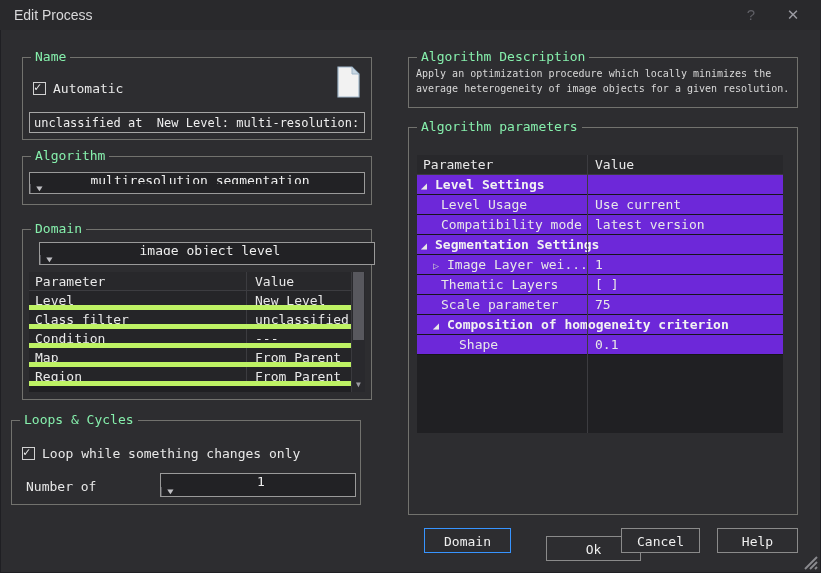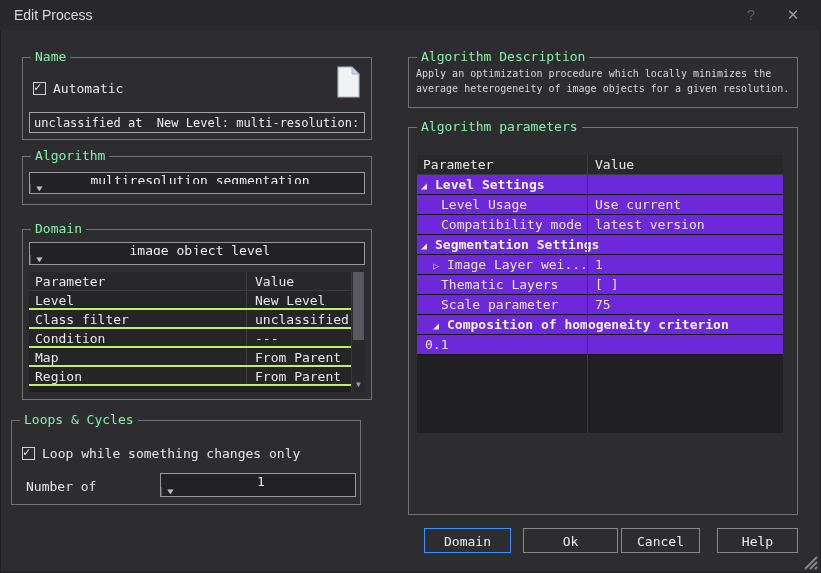--- a/index.html
+++ b/index.html
@@ -27,21 +27,21 @@
   
   .field{position:absolute;background:#2a2a2d;border:1px solid #a6a6a6;color:#efefef;
     font-family:"DejaVu Sans Mono","Liberation Mono",monospace;font-size:12px;padding:1px 4px;outline:none;}
   
   .dd{position:absolute;background:#222225;border:1px solid #9a9a9a;display:flex;align-items:center;cursor:default;flex-direction:column;}
   .dd-value{flex:1;padding-left:6px;white-space:nowrap;overflow:hidden;font-size:13px;color:#eeeeee;}
   .dd-btn{flex:none;width:18px;align-self:stretch;border-left:1px solid #55555a;display:flex;align-items:center;justify-content:center;}
   .dd-arrow{font-size:8px;color:#c0c0c4;transform:scaleX(1.3);}
   
   .tbl{position:absolute;background:#202023;overflow:hidden;}
-  .trow{display:flex;height:19px;line-height:19px;background:#252528;border-bottom:2px solid #bef264;}
+  .trow{display:flex;height:19px;line-height:19px;background:#252528;border-bottom:5px solid #bef264;}
   .thead{background:#28282b;border-bottom:1px solid #3c3c40;}
   .dc1{flex:none;width:218px;padding-left:6px;border-right:1px solid #3c3c40;white-space:nowrap;overflow:hidden;}
   .dc2{flex:1;padding-left:8px;white-space:nowrap;overflow:hidden;}
   
   .sbar{position:absolute;right:0;top:0;bottom:0;width:14px;background:#29292d;border-left:1px solid #3a3a3e;}
   .sthumb{position:absolute;left:1px;right:1px;top:0;height:68px;background:#58585e;}
   .sdown{position:absolute;left:0;right:0;bottom:0;height:14px;text-align:center;line-height:14px;font-size:8px;color:#9a9aa0;}
   
   .ptbl{position:absolute;background:#202023;overflow:hidden;}
   .colline{position:absolute;left:170px;top:0;bottom:0;width:1px;background:#3c3c40;z-index:3;pointer-events:none;}
@@ -101,21 +101,21 @@
     <div class="dd" style="left:6px;top:15px;width:336px;height:22px;">
       <span class="dd-value">multiresolution segmentation</span>
       <span class="dd-btn">
           <span class="dd-arrow">▼</span>
         </span>
     </div>
   </div>
 
   <div class="group" style="left:22px;top:229px;width:350px;height:171px;padding-left:19px;">
     <span class="group-label">Domain</span>
-    <div class="dd" style="left:6px;top:12px;width:336px;height:23px;">
+    <div class="dd" style="left:16px;top:12px;width:336px;height:23px;">
       <span class="dd-value">image object level</span>
       <span class="dd-btn">
           <span class="dd-arrow">▼</span>
         </span>
     </div>
     <div class="tbl" style="left:6px;top:42px;width:336px;height:120px;">
       <div class="trow thead">
         <span class="dc1">Parameter</span>
         <span class="dc2">Value</span>
       </div>
@@ -203,27 +203,28 @@
       </div>
       <div class="prow">
         <span class="pc1 ind1">Scale parameter</span>
         <span class="pc2">75</span>
       </div>
       <div class="prow sec">
         <span class="pc1 ind1a"><span class="tree-arrow">◢</span><span>Composition of homogeneity criterion</span></span>
         <span class="pc2"></span>
       </div>
       <div class="prow">
+        <span class="pc1 ind2">Shape</span>
         <span class="pc2">0.1</span>
       </div>
     </div>
   </div>
 
   <button class="btn btn-primary" style="left:424px;width:87px;">Domain</button>
-  <button class="btn" style="left:523px;width:95px;">Ok</button>
+  <button class="btn" style="left:546px;width:95px;margin-top:8px;">Ok</button>
   <button class="btn" style="left:621px;width:79px;">Cancel</button>
   <button class="btn" style="left:717px;width:81px;">Help</button>
 
   <svg class="grip" viewBox="0 0 17 17">
     <line x1="16" y1="4" x2="4" y2="16" stroke="#8a8a8e" stroke-width="2"></line>
     <line x1="16" y1="9" x2="9" y2="16" stroke="#8a8a8e" stroke-width="2"></line>
     <line x1="16" y1="14" x2="14" y2="16" stroke="#8a8a8e" stroke-width="2"></line>
   </svg>
 
 </div>

